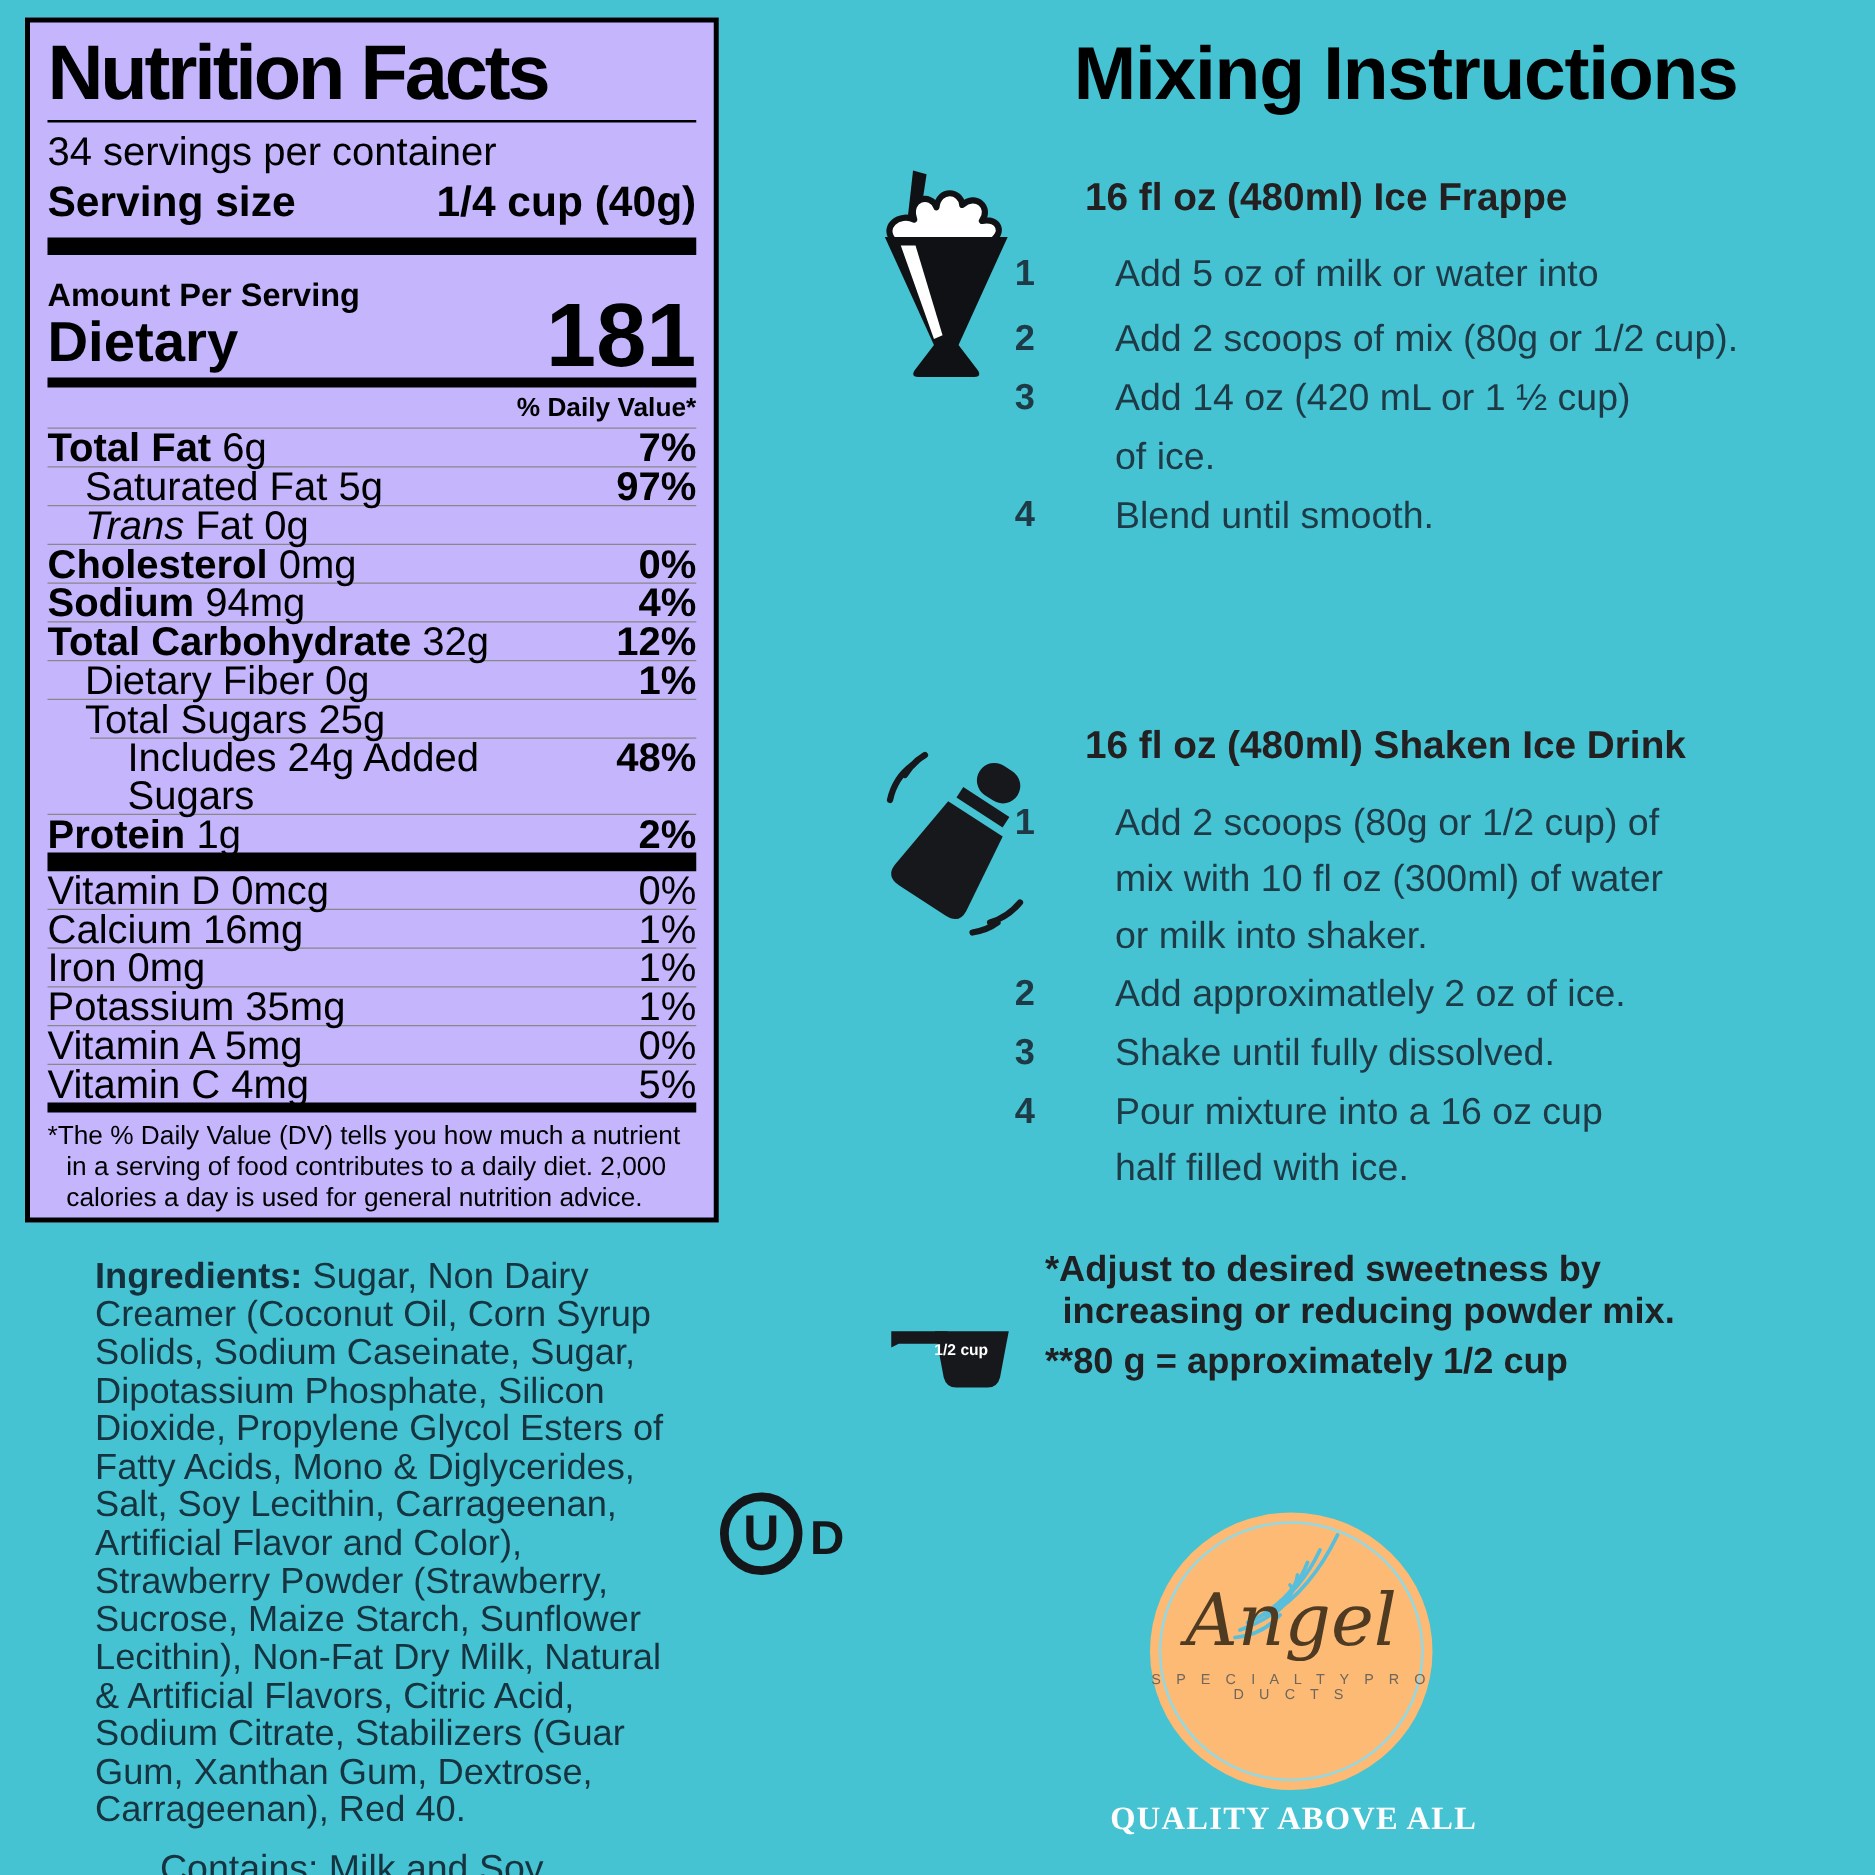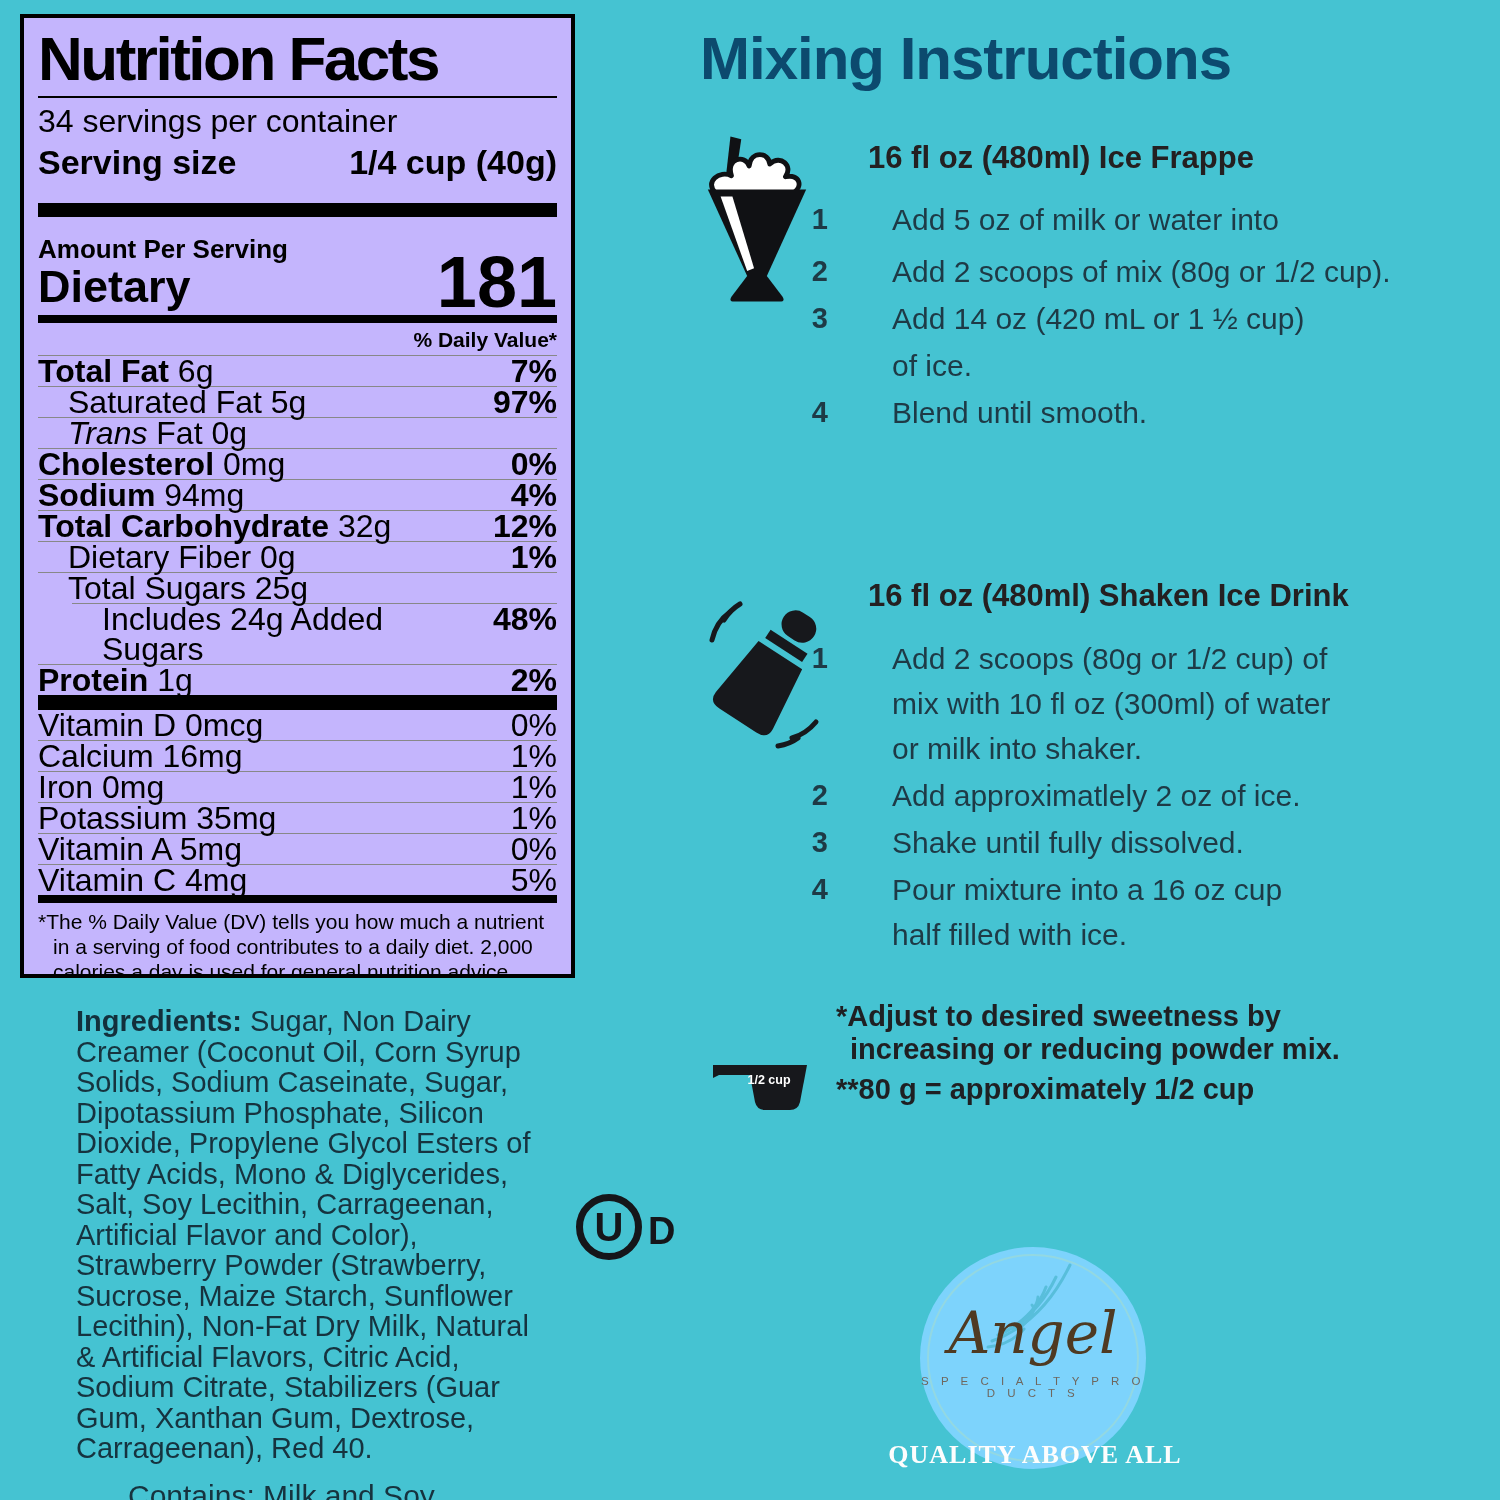--- a/index.html
+++ b/index.html
@@ -8,21 +8,21 @@
     font-family:"Liberation Sans",sans-serif;overflow:hidden;
   }
   
   .nf{
     position:absolute;left:20px;top:14px;width:555px;height:964px;
     background:#c4b5fd;border:4px solid #000;box-sizing:border-box;
     padding:8px 14px;color:#000;overflow:hidden;
   }
   .nf-title{font-size:62px;font-weight:900;letter-spacing:-2.5px;line-height:66px;border-bottom:2px solid #000;padding-bottom:4px;white-space:nowrap;}
   .nf-servings{font-size:32px;line-height:38px;padding-top:4px;}
-  .nf-ssrow{display:flex;justify-content:space-between;font-size:34px;font-weight:bold;line-height:40px;padding:2px 0 21px;}
+  .nf-ssrow{display:flex;justify-content:space-between;font-size:34px;font-weight:bold;line-height:40px;padding:2px 0 8px;}
   .bar-lg{height:14px;background:#000;}
   .bar-md{height:8px;background:#000;}
   .nf-calrow{display:flex;justify-content:space-between;align-items:flex-end;padding:18px 0 4px;}
   .nf-aps{font-size:26px;font-weight:bold;line-height:28px;}
   .nf-cal{font-size:45px;font-weight:bold;line-height:48px;}
   .nf-calval{font-size:72px;font-weight:800;line-height:58px;}
   .nf-dvhead{text-align:right;font-size:21px;font-weight:bold;padding:5px 0 3px;}
   .nf-row{display:flex;justify-content:space-between;border-top:1.5px solid #888;font-size:32px;line-height:30px;padding:0 0;}
   .nf-row .dv{font-weight:bold;}
   .i1{padding-left:30px;}
@@ -39,42 +39,42 @@
   }
   
   .kosher{position:absolute;left:576px;top:1194px;width:120px;height:76px;color:#15161a;}
   .kosher .circ{
     position:absolute;left:0;top:0;width:52px;height:52px;border:7px solid #15161a;border-radius:50%;
     display:flex;align-items:center;justify-content:center;font-size:40px;font-weight:bold;
   }
   .kosher .dletter{position:absolute;left:72px;top:16px;font-size:38px;font-weight:bold;}
   
   .mi-title{
-    position:absolute;left:700px;top:24px;width:690px;text-align:left;
-    font-size:60px;font-weight:900;letter-spacing:-1px;color:#0c4a6e;
+    position:absolute;left:700px;top:24px;width:690px;text-align:right;
+    font-size:60px;font-weight:900;letter-spacing:-1px;color:#000000;
   }
   .sec-head{position:absolute;font-size:31px;font-weight:800;color:#242021;}
   .steps{position:absolute;left:800px;width:620px;color:#1e3a46;}
   .step{display:flex;}
   .step-num{width:28px;text-align:right;font-weight:bold;font-size:29px;line-height:47px;flex:none;}
   .step-lines{margin-left:64px;font-size:30px;line-height:47px;}
   .steps.tight .step-num{line-height:45px;}
   .steps.tight .step-lines{line-height:45px;}
   .notes{position:absolute;left:836px;top:1000px;color:#1f2023;font-weight:800;font-size:29px;line-height:33px;}
   .notes .n2{padding-left:14px;}
   .notes .n3{margin-top:7px;}
   
   .icon{position:absolute;}
   .cup-label{
     position:absolute;left:30px;top:15px;width:58px;text-align:center;
     color:#fff;font-size:12.5px;font-weight:bold;
   }
   
   .logo{
-    position:absolute;left:920px;top:1247px;width:226px;height:222px;background:#7dd3fc;border-radius:50%;
+    position:absolute;left:920px;top:1210px;width:226px;height:222px;background:#fdba74;border-radius:50%;
   }
   .logo .ring{position:absolute;inset:7px;border:2px solid #93d8e2;border-radius:50%;}
   .logo .wing{position:absolute;left:62px;top:12px;}
   .logo .script{
     position:absolute;left:0;right:0;top:52px;text-align:center;
     font-family:"DejaVu Serif",serif;font-style:italic;font-size:58px;color:#4f3a22;
   }
   .logo .subtitle{
     position:absolute;left:0;right:0;top:128px;text-align:center;
     font-size:11.5px;letter-spacing:4.5px;color:#6f675e;

